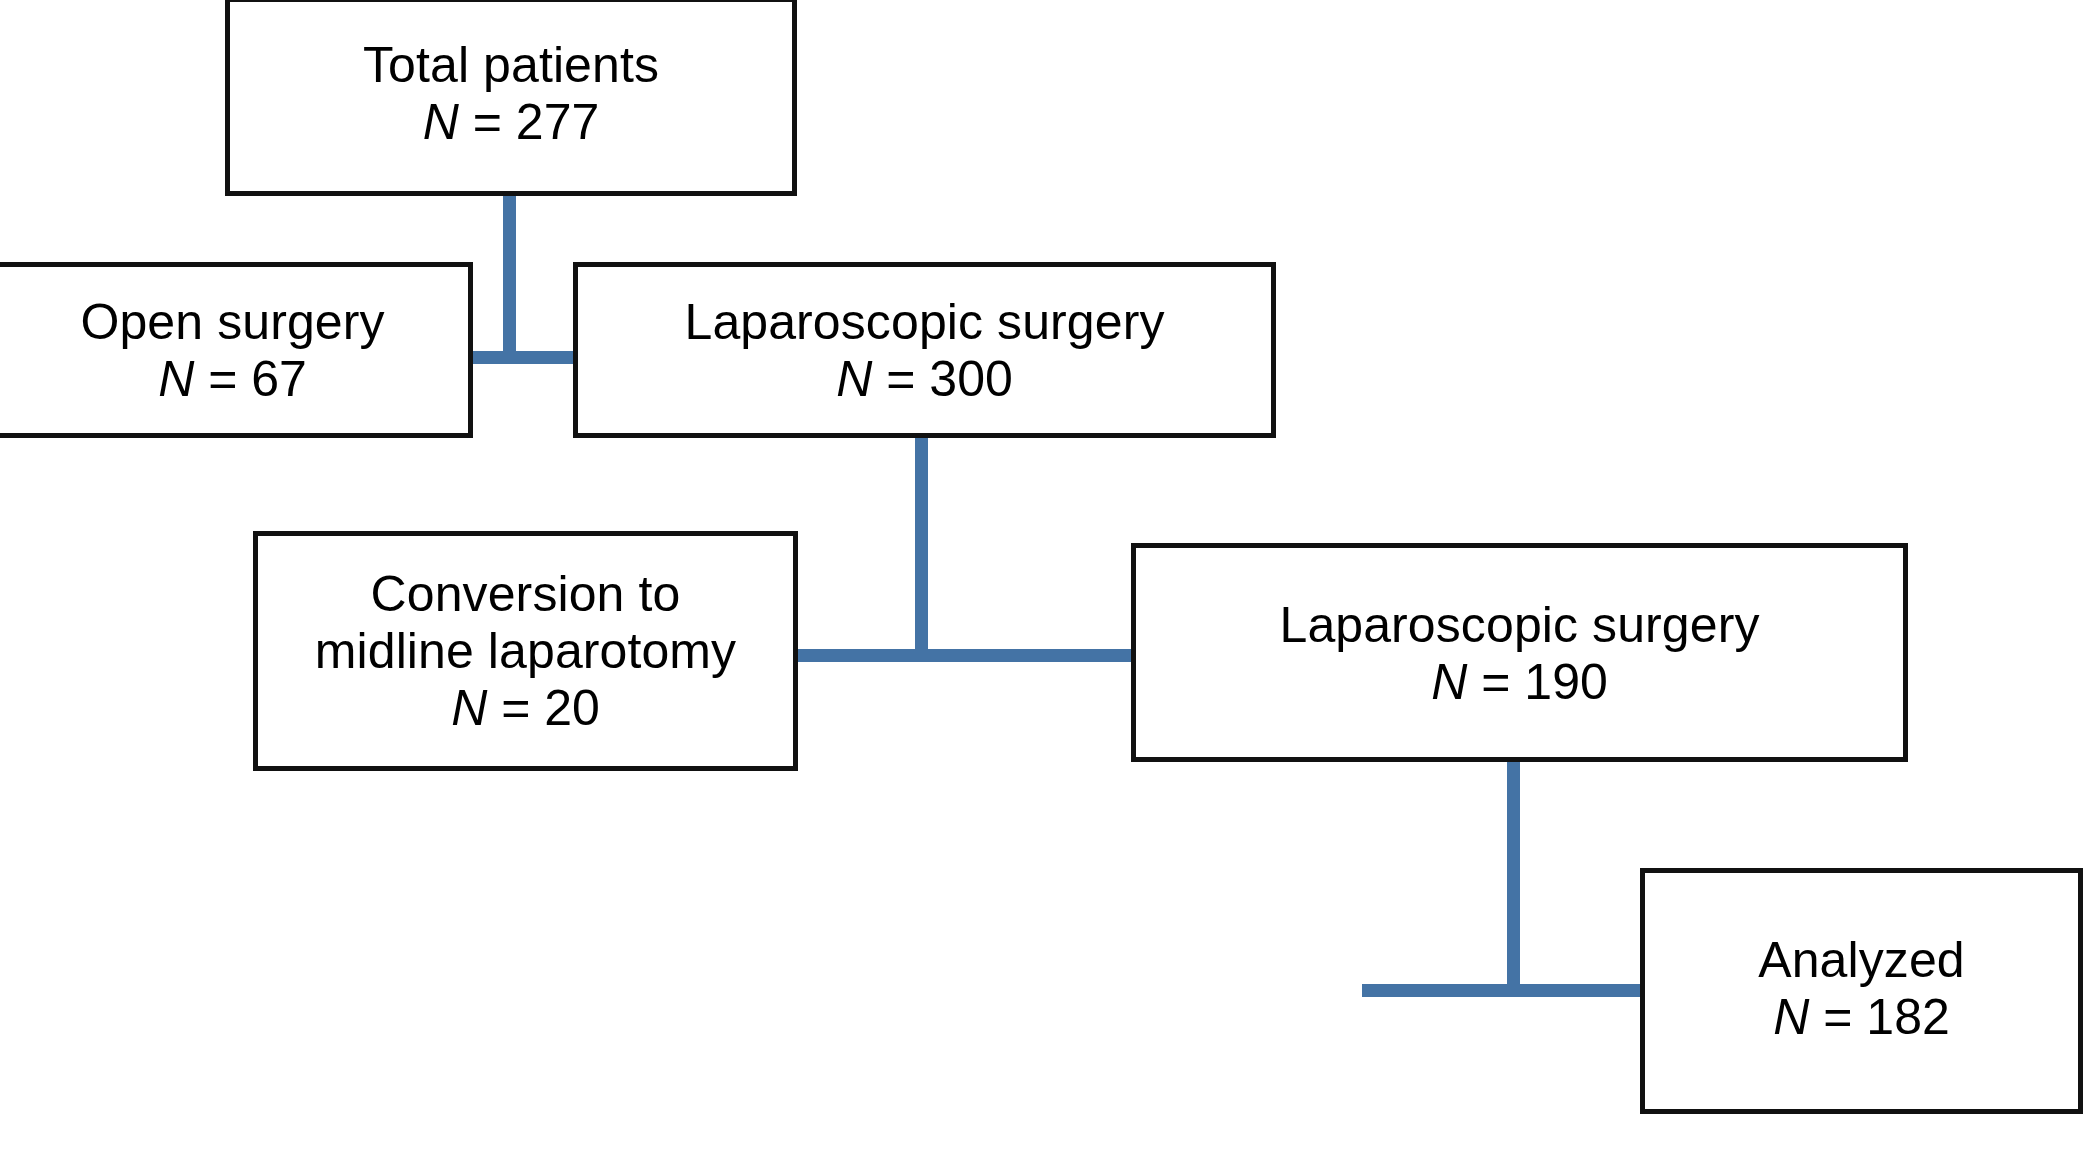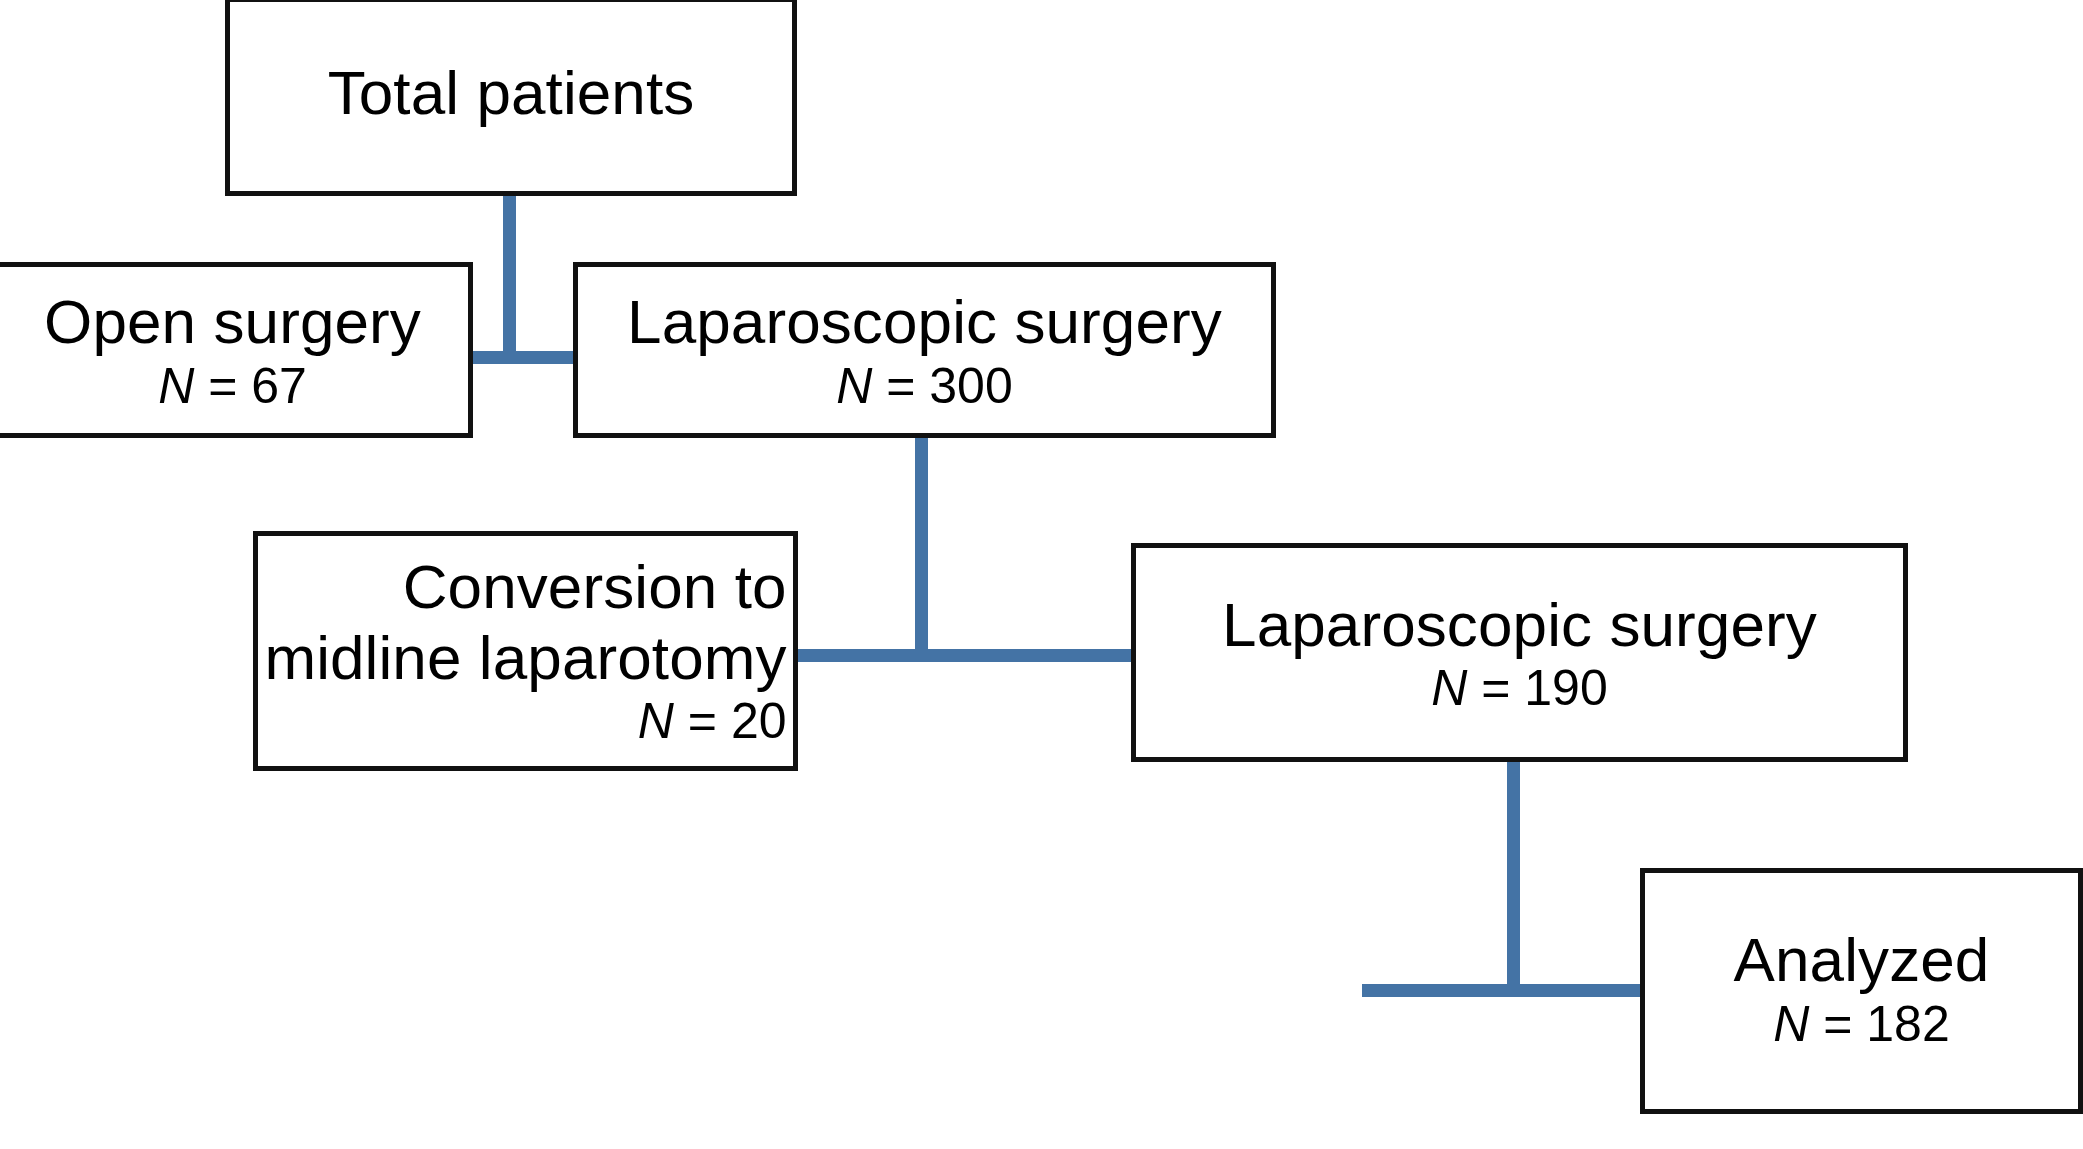--- a/index.html
+++ b/index.html
@@ -31,21 +31,21 @@
     align-items: center;
     justify-content: center;
     text-align: center;
     color: #000000;
     z-index: 3;
   }
   .node .line {
     display: block;
     white-space: nowrap;
     line-height: 1.14;
-    font-size: 62px;
+    font-size: 50px;
     letter-spacing: 0.1px;
   }
   .node .nline {
     display: block;
     white-space: nowrap;
     line-height: 1.14;
     font-size: 50px;
   }
   .nline .nsym {
     font-style: italic;
@@ -74,20 +74,23 @@
 
   <div class="conn" style="left:793px; top:649px; width:338px; height:13px;"></div>
 
   <div class="conn" style="left:1507px; top:756px; width:13px; height:235px;"></div>
 
   <div class="conn" style="left:1362px; top:984px; width:288px; height:13px;"></div>
 
   <div class="node" style="left:225px; top:-3px; width:572px; height:199px;">
     <span class="textwrap" style="margin-top:-6px;">
       <span class="line">Total patients</span>
+      <span class="nline">
+        <span class="nsym">N</span><span> = </span><span>277</span>
+      </span>
     </span>
   </div>
 
   <div class="node" style="left:-8px; top:262px; width:481px; height:176px;">
     <span class="textwrap" style="margin-top:2px;">
       <span class="line">Open surgery</span>
       <span class="nline">
         <span class="nsym">N</span><span> = </span><span>67</span>
       </span>
     </span>
@@ -96,21 +99,21 @@
   <div class="node" style="left:573px; top:262px; width:703px; height:176px;">
     <span class="textwrap" style="margin-top:2px;">
       <span class="line">Laparoscopic surgery</span>
       <span class="nline">
         <span class="nsym">N</span><span> = </span><span>300</span>
       </span>
     </span>
   </div>
 
   <div class="node" style="left:253px; top:531px; width:545px; height:240px;">
-    <span class="textwrap" style="margin-top:0px;text-align:right;">
+    <span class="textwrap" style="margin-top:0px;">
       <span class="line">Conversion to</span>
       <span class="line">midline laparotomy</span>
       <span class="nline">
         <span class="nsym">N</span><span> = </span><span>20</span>
       </span>
     </span>
   </div>
 
   <div class="node" style="left:1131px; top:543px; width:777px; height:219px;">
     <span class="textwrap" style="margin-top:2px;">

